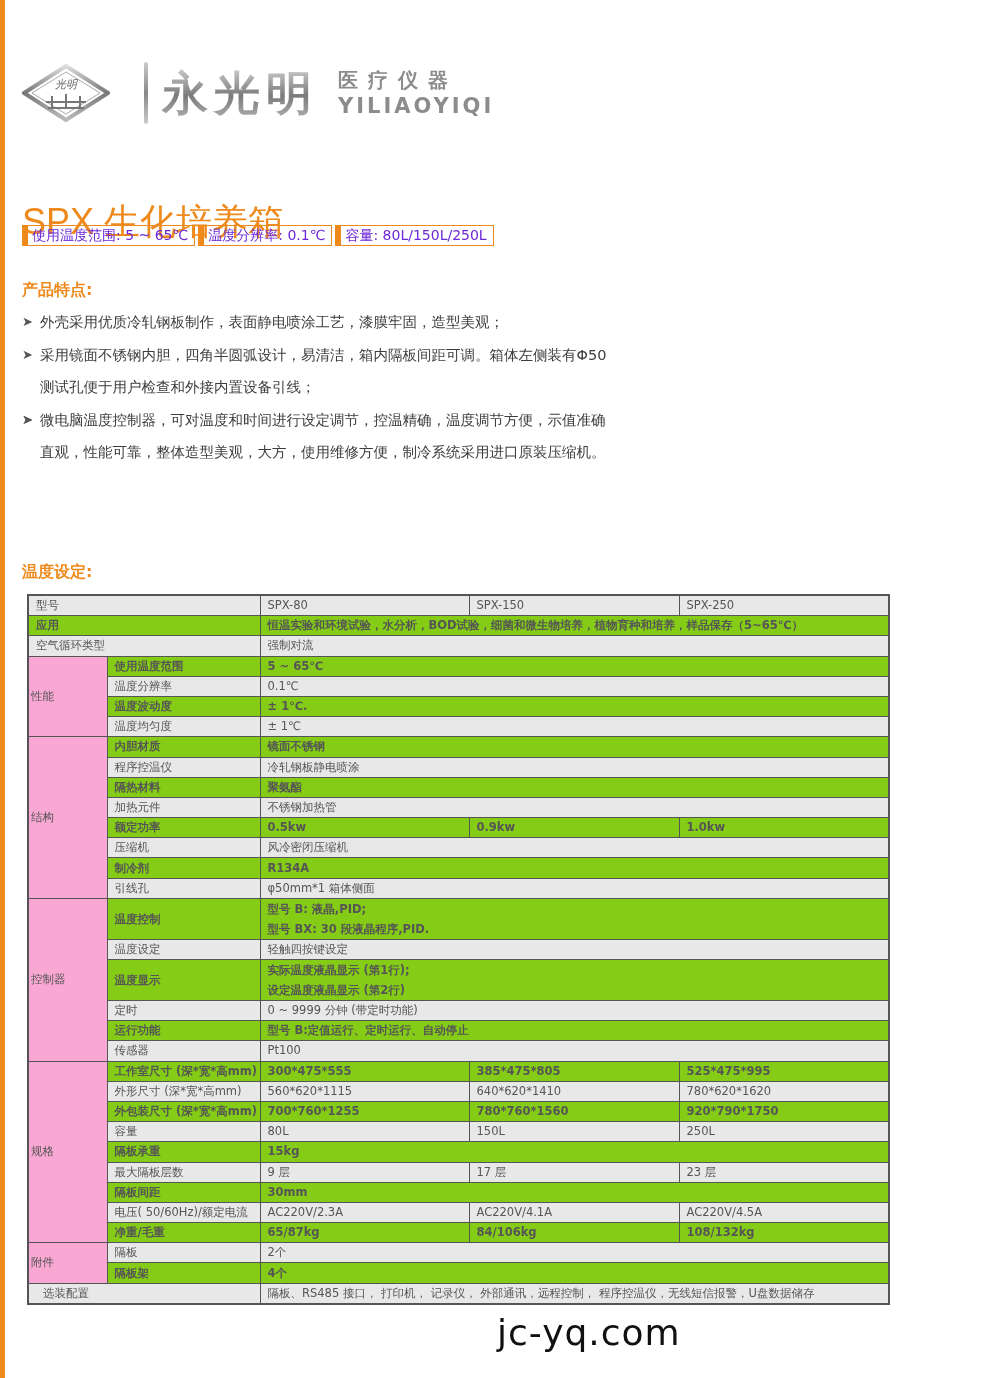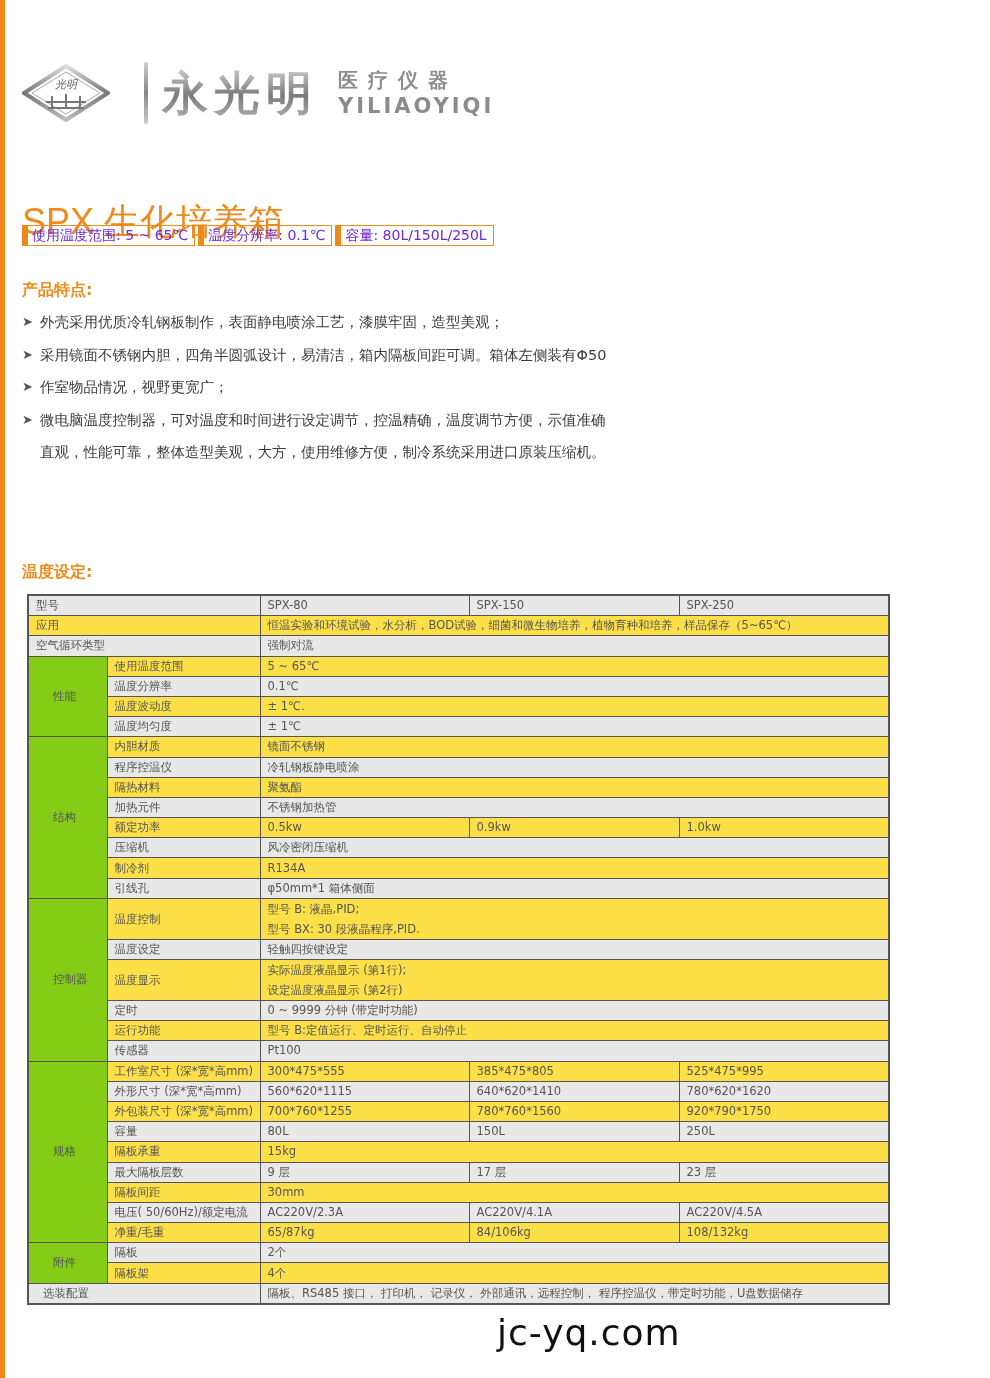--- a/index.html
+++ b/index.html
@@ -28,22 +28,22 @@
   .section-h { position:absolute; left:22px; font-size:16px; font-weight:bold; color:#ee8a1c; }
   .features { position:absolute; left:22px; top:306px; width:670px; font-size:14.5px; color:#3d3d3d; }
   .feat { position:relative; padding-left:18px; line-height:32.5px; }
   .feat .arrow { position:absolute; left:0; top:0; color:#555; font-size:13px; }
 
   
   table.spec { position:absolute; left:27px; top:594px; width:861px; border-collapse:collapse; table-layout:fixed;
     font-size:11.5px; color:#555; border:2px solid #555; }
   table.spec td { border:1.5px solid #555; height:19.2px; padding:0 0 0 7px; white-space:nowrap; overflow:hidden; line-height:13px; }
   table.spec td.g { background:#e8e8e8;margin-top:46px; }
-  table.spec td.w { background:#fde047; }
-  table.spec td.grp { background:#84cc16; padding-left:24px; }
+  table.spec td.w { background:#84cc16;font-weight:bold; }
+  table.spec td.grp { background:#f9a8d4; padding-left:2px; }
   table.spec td.tall { height:40px; line-height:20px; }
 
   .footer-url { position:absolute; left:497px; top:1310px; font-size:36px; color:#111; font-family:"DejaVu Sans", sans-serif; letter-spacing:1px; line-height:46px; }
 </style>
 </head>
 <body>
 
 <div class="left-bar"></div>
 
 <div class="logo">
@@ -75,24 +75,24 @@
 
 <div class="section-h" style="top:280px;">产品特点:</div>
 <div class="features">
   <div class="feat">
     <span class="arrow">➤</span>
     <div>外壳采用优质冷轧钢板制作，表面静电喷涂工艺，漆膜牢固，造型美观；</div>
   </div>
   <div class="feat">
     <span class="arrow">➤</span>
     <div>采用镜面不锈钢内胆，四角半圆弧设计，易清洁，箱内隔板间距可调。箱体左侧装有Φ50</div>
-  </div>
-  <div class="feat">
-    <span class="arrow">➤</span>
-    <div>作室物品情况，视野更宽广；</div>
+    <div>测试孔便于用户检查和外接内置设备引线；</div>
+  </div>
+  <div class="feat">
+    <span class="arrow">➤</span>
   </div>
   <div class="feat">
     <span class="arrow">➤</span>
     <div>微电脑温度控制器，可对温度和时间进行设定调节，控温精确，温度调节方便，示值准确</div>
     <div>直观，性能可靠，整体造型美观，大方，使用维修方便，制冷系统采用进口原装压缩机。</div>
   </div>
 </div>
 
 <div class="section-h" style="top:562px;">温度设定:</div>
 
@@ -263,18 +263,18 @@
     <td class="g">隔板</td>
     <td class="g" colspan="3">2个</td>
   </tr>
   <tr>
     <td class="w">隔板架</td>
     <td class="w" colspan="3">4个</td>
   </tr>
 
   <tr>
     <td class="g" colspan="2" style="padding-left:14px;">选装配置</td>
-    <td class="g" colspan="3">隔板、RS485 接口， 打印机， 记录仪， 外部通讯，远程控制， 程序控温仪，带定时功能，U盘数据储存</td>
+    <td class="g" colspan="3">隔板、RS485 接口， 打印机， 记录仪， 外部通讯，远程控制， 程序控温仪，无线短信报警，U盘数据储存</td>
   </tr>
 </tbody>
   </table>
 
 <div class="footer-url">jc-yq.com</div>
 
 </body></html>

